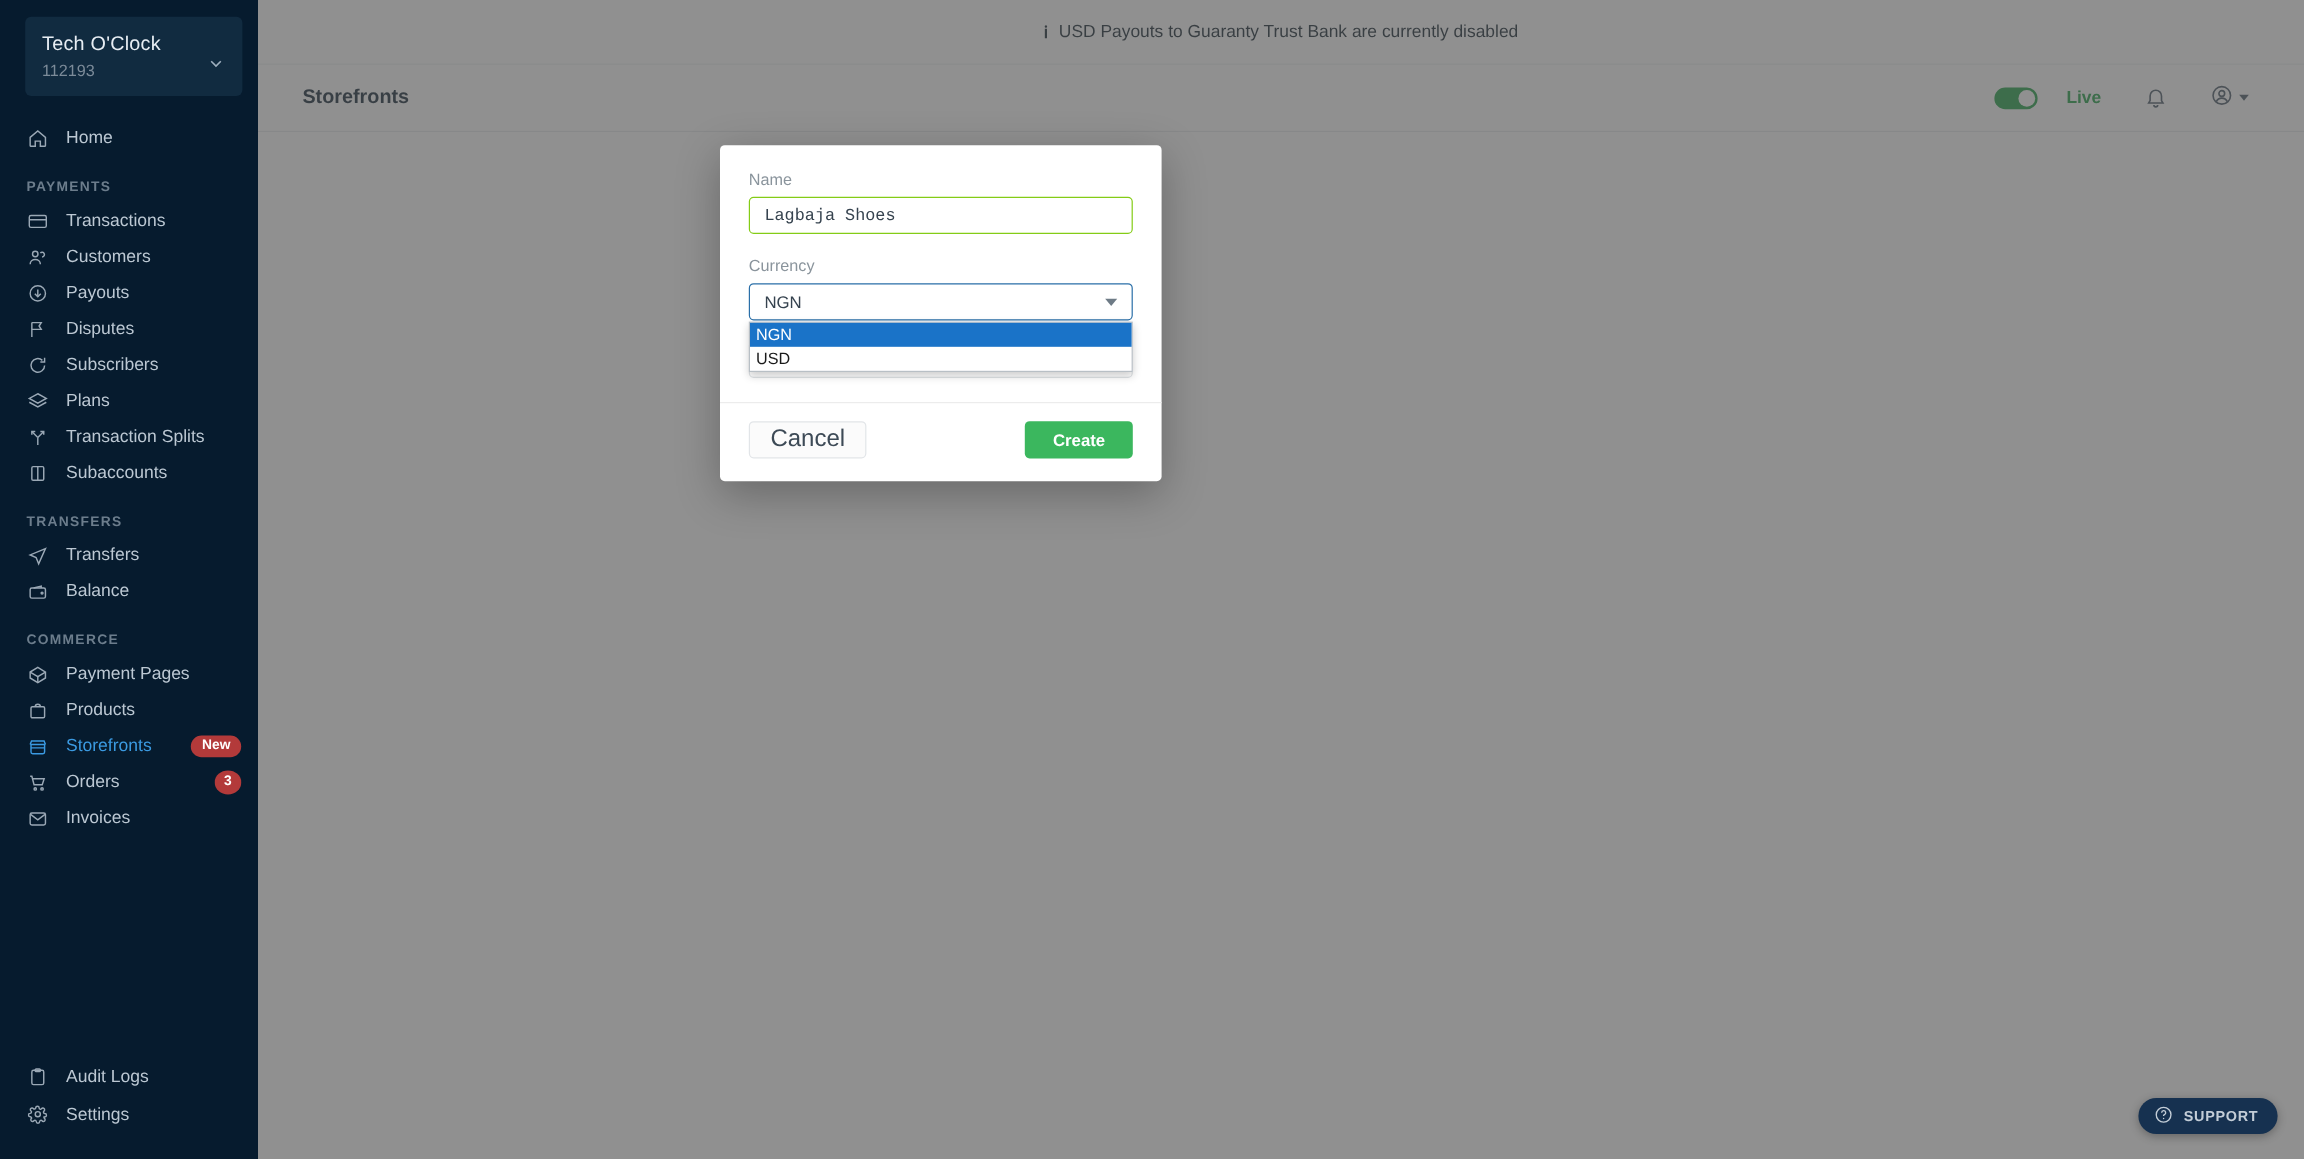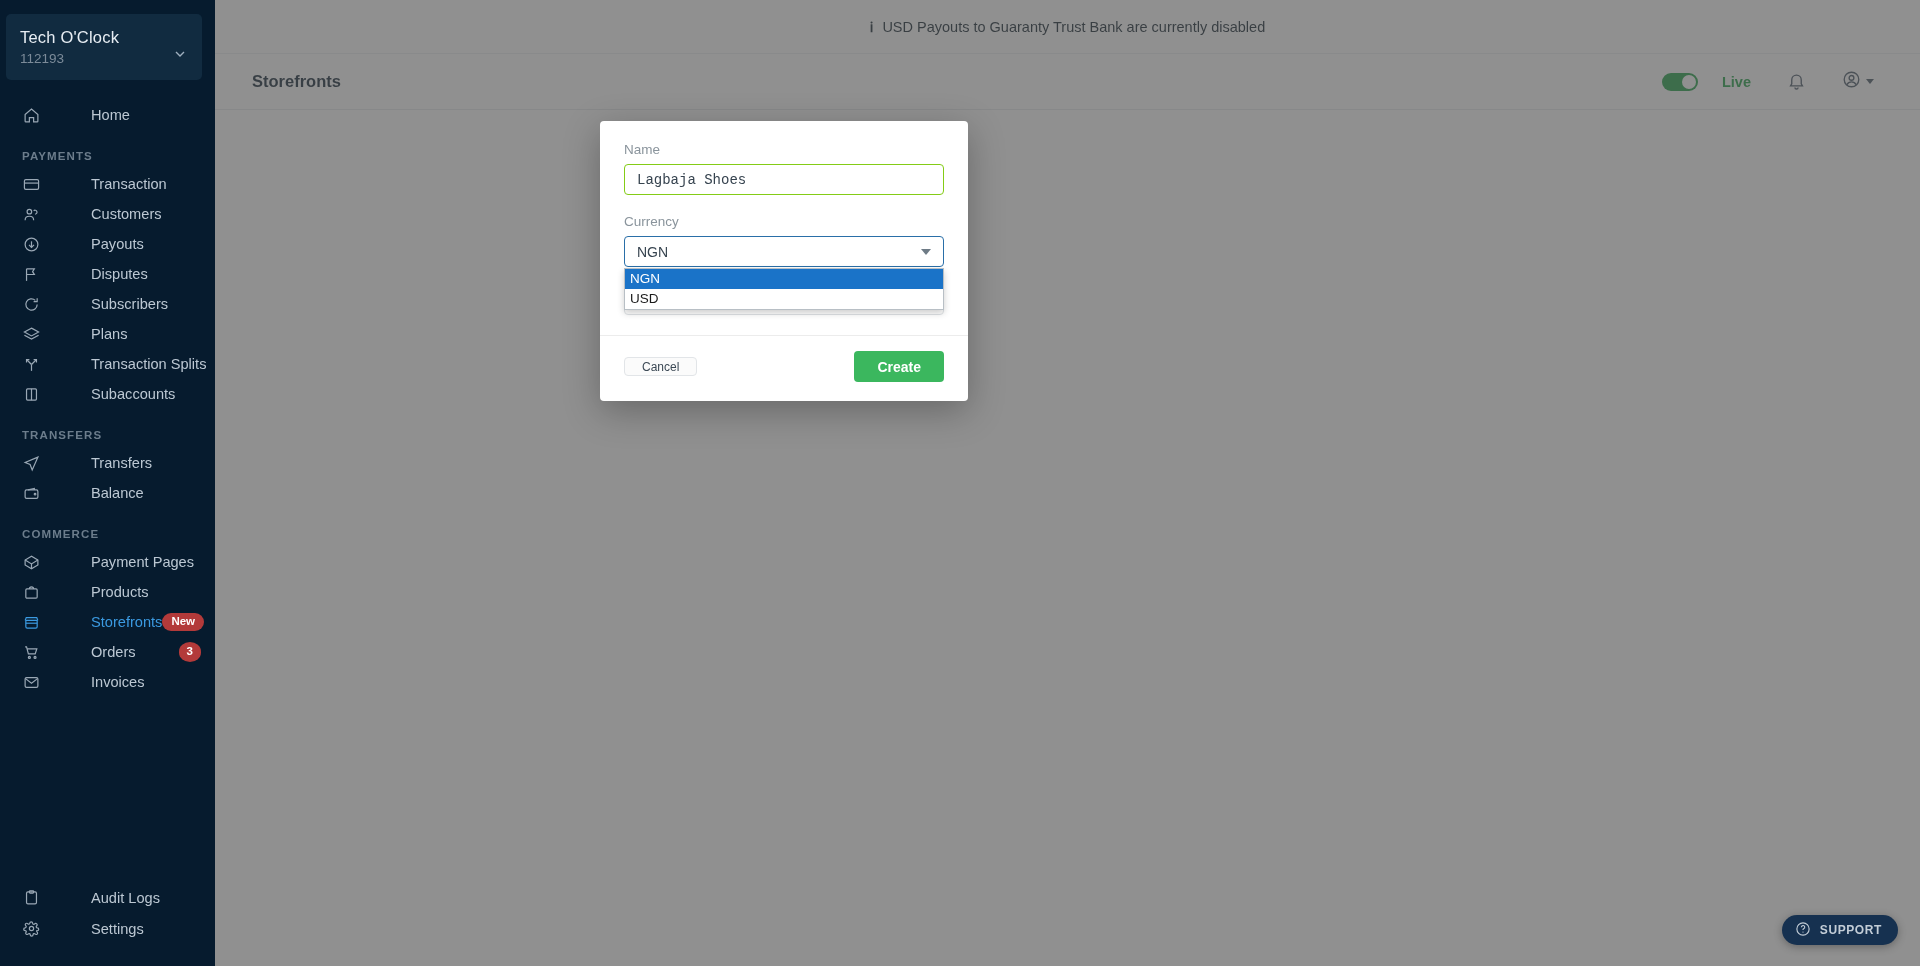--- a/index.html
+++ b/index.html
@@ -13,21 +13,21 @@
 
   
   .sidebar {
     position: absolute; left: 0; top: 0;
     width: 215px; height: 966px;
     background: #061b2e;
     display: flex; flex-direction: column;
     z-index: 5;
   }
   .acct-box {
-    margin: 14px 13px 8px 6px;
+    margin: 14px 13px 8px 21px;
     background: #112b40;
     border-radius: 5px;
     padding: 13px 14px 14px 14px;
     display: flex; align-items: flex-end; justify-content: space-between;
     cursor: pointer;
   }
   .acct-name { color: #e7edf3; font-size: 16.5px; line-height: 20px; letter-spacing: .2px; }
   .acct-id { color: #7c8b99; font-size: 13.5px; margin-top: 4px; }
   .acct-chev { color: #9fb0bf; flex-shrink: 0; margin-top: 5px; }
 
@@ -43,21 +43,21 @@
     position: relative;
   }
   .nav-item .ico {
     width: 19px; height: 19px; margin-right: 14px;
     display: inline-flex; align-items: center; justify-content: center;
     flex-shrink: 0; color: #9aa8b5;
   }
   .nav-item .ico svg { width: 17px; height: 17px; display: block; }
   .nav-item.active { color: #3b9ae1; }
   .nav-item.active .ico { color: #3b9ae1; }
-  .nav-label { white-space: nowrap; margin-left: 36px; }
+  .nav-label { white-space: nowrap; }
   .badge {
     margin-left: auto;
     background: #b33a3a; color: #ffffff;
     font-size: 11.5px; font-weight: bold;
     border-radius: 11px; padding: 3px 9px; line-height: 1;
   }
   .badge.count { padding: 4px 8px; border-radius: 50%; min-width: 20px; text-align: center; }
   .nav-bottom { padding-bottom: 22px; }
   .nav-bottom .nav-item { height: 31px; }
 
@@ -183,23 +183,23 @@
     display: flex; align-items: center; background: #fff;
   }
   .url-prefix { color: #b2bac1; }
   .url-slug { color: #2b3a47; font-weight: bold; }
   .modal-foot {
     border-top: 1px solid #ececec;
     padding: 15px 24px 19px 24px;
     display: flex; align-items: center; justify-content: space-between;
   }
   .btn-cancel {
-    height: 19px; padding: 0 17px;
+    height: 31px; padding: 0 17px;
     border: 1px solid #e2e5e8; border-radius: 4px;
-    background: #fbfbfb; color: #3d4a56; font-size: 12px;
+    background: #fbfbfb; color: #3d4a56; font-size: 20px;
     cursor: pointer; font-family: "Liberation Sans", sans-serif;
   }
   .btn-create {
     height: 31px; padding: 0 23px;
     border: none; border-radius: 4px;
     background: #3bb75e; color: #ffffff; font-size: 14px; font-weight: bold;
     cursor: pointer; font-family: "Liberation Sans", sans-serif;
   }
 
   
@@ -245,21 +245,21 @@
       </div>
 
       <div class="nav-section-label">PAYMENTS</div>
       <div class="nav-item">
         <span class="ico">
           <svg viewBox="0 0 24 24" fill="none" stroke="currentColor" stroke-width="1.7">
               <rect x="2" y="5" width="20" height="14" rx="2"></rect>
               <line x1="2" y1="10" x2="22" y2="10"></line>
             </svg>
         </span>
-        <span class="nav-label">Transaction</span>
+        <span class="nav-label">Transactions</span>
       </div>
       <div class="nav-item">
         <span class="ico">
           <svg viewBox="0 0 24 24" fill="none" stroke="currentColor" stroke-width="1.7">
               <circle cx="9" cy="8" r="3.2"></circle>
               <path d="M3 20c0-3.3 2.7-5.5 6-5.5s6 2.2 6 5.5"></path>
               <path d="M17 11.5a2.8 2.8 0 1 0-2-4.8"></path>
             </svg>
         </span>
         <span class="nav-label">Customers</span>

